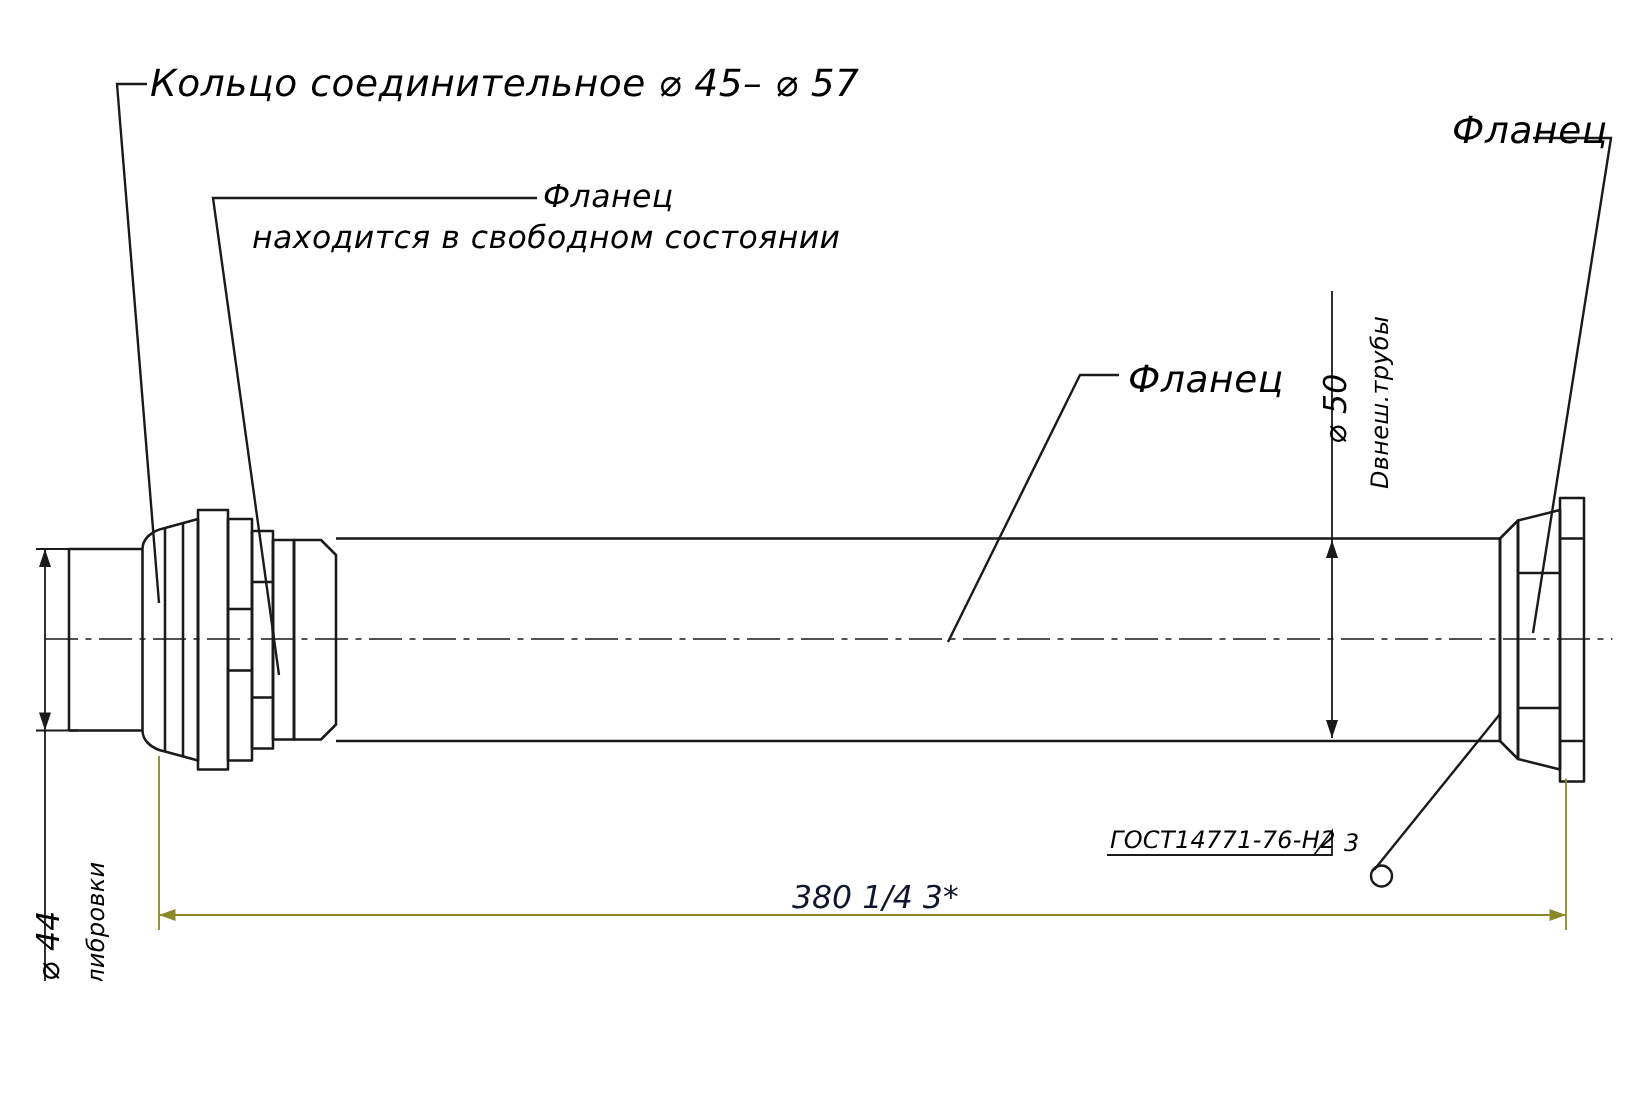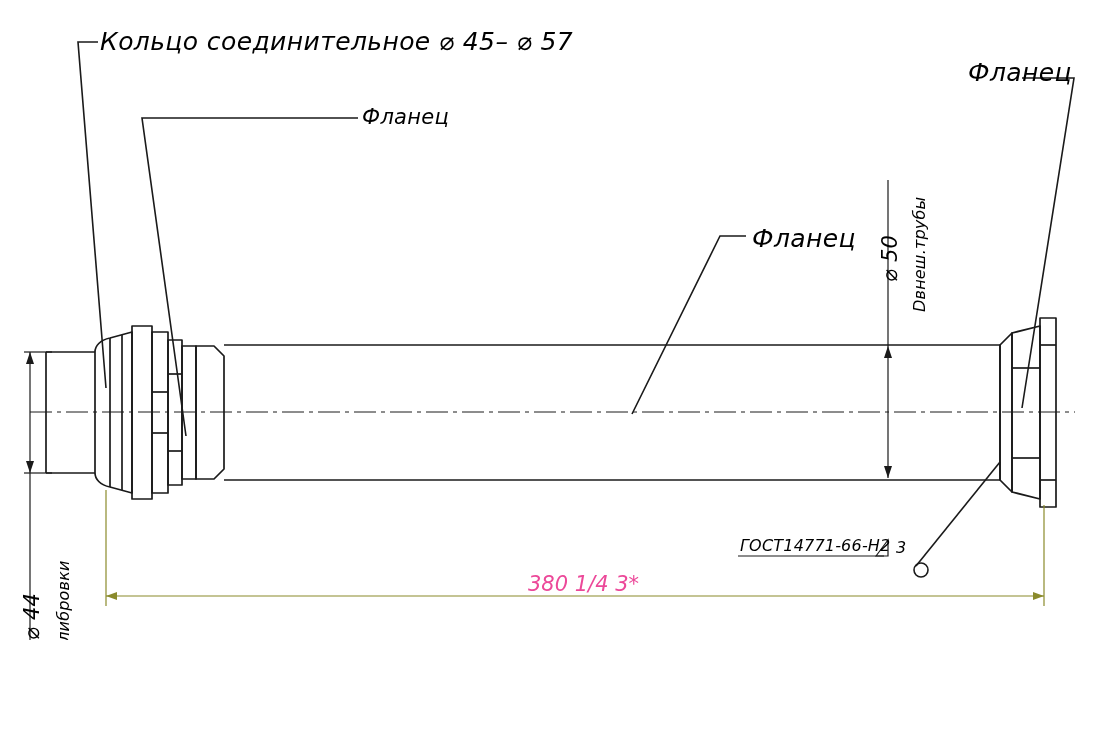--- a/index.html
+++ b/index.html
@@ -9,20 +9,21 @@
   }
   body {
     font-family: "DejaVu Sans", sans-serif;
   }
   #sheet {
     position: relative;
     width: 1099px;
     height: 640px;
     background: #ffffff;
     overflow: hidden;
+    margin-top: 14px;
   }
   #sheet svg {
     position: absolute;
     top: 0;
     left: 0;
   }
   .lbl {
     position: absolute;
     font-family: "DejaVu Sans", sans-serif;
     font-style: italic;
@@ -37,21 +38,21 @@
   .lbl-med {
     font-size: 21px;
     letter-spacing: 0.3px;
   }
   .lbl-sm {
     font-size: 16px;
     letter-spacing: 0.2px;
   }
   .lbl-dim {
     font-size: 21px;
-    color: #ec4899;
+    color: #0f172a;
     font-style: italic;
   }
   .rot90 {
     transform-origin: 0 0;
     transform: rotate(-90deg);
   }
   .two-line {
     line-height: 1.3;
   }
 </style>
@@ -137,33 +138,34 @@
 
       <path d="M 738 556 L 884 556"></path>
       <path d="M 876 556 L 888 540 L 888 556 Z"></path>
     </g>
   </svg>
 
   <div class="lbl lbl-big" style="left:100px; top:27px;">Кольцо соединительное ⌀ 45– ⌀ 57</div>
 
   <div class="lbl lbl-med two-line" style="left:168px; top:104px;">
     <div style="margin-left:194px;">Фланец</div>
+    <div>находится в свободном состоянии</div>
   </div>
 
   <div class="lbl lbl-big" style="left:752px; top:224px;">Фланец</div>
 
   <div class="lbl lbl-big" style="left:968px; top:58px;">Фланец</div>
 
   <div class="lbl lbl-dim" style="left:528px; top:572px;">380 1/4 3*</div>
 
   <div class="lbl lbl-med rot90" style="left:878px; top:282px;">⌀ 50</div>
 
   <div class="lbl lbl-sm rot90" style="left:910px; top:312px;">Dвнеш.трубы</div>
 
   <div class="lbl lbl-med rot90" style="left:20px; top:640px;">⌀ 44</div>
 
   <div class="lbl lbl-sm rot90" style="left:54px; top:730px;">D внеш.калибровки</div>
 
-  <div class="lbl lbl-sm" style="left:740px; top:536px;">ГОСТ14771-66-Н2</div>
+  <div class="lbl lbl-sm" style="left:740px; top:536px;">ГОСТ14771-76-Н2</div>
 
   <div class="lbl lbl-sm" style="left:896px; top:538px;">3</div>
 
 </div>
 
 </body></html>

